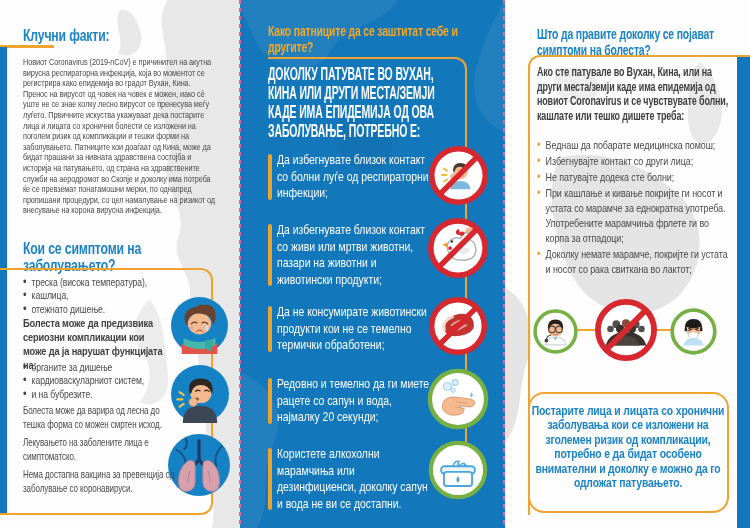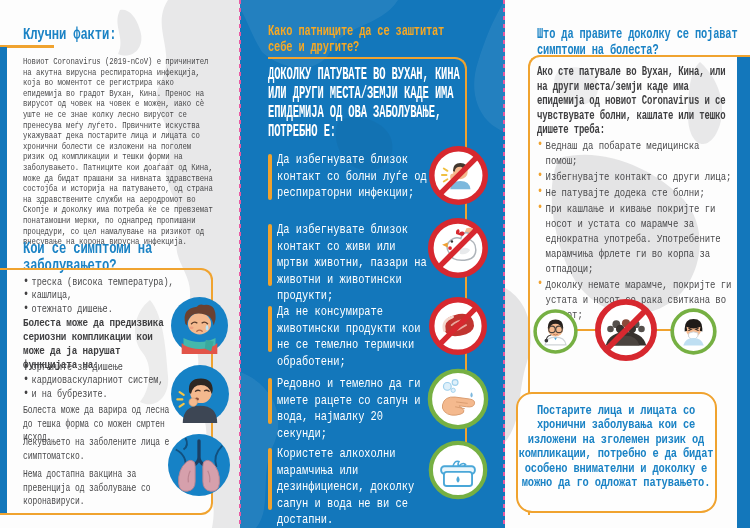--- a/index.html
+++ b/index.html
@@ -1,17 +1,17 @@
 <!DOCTYPE html>
 <html><head>
 <meta charset="utf-8">
 <style>
   html,body{margin:0;padding:0;background:#888;}
   .page{position:relative;width:750px;height:528px;background:#fdfdfd;overflow:hidden;
-        font-family:Liberation Mono, monospace;color:#4a4a4c;}
+        font-family:Liberation Sans, sans-serif;color:#4a4a4c;}
   .abs{position:absolute;}
   .sx60{transform:scaleX(.60);transform-origin:0 0;}
   .sx70{transform:scaleX(.70);transform-origin:0 0;}
   .sx74{transform:scaleX(.74);transform-origin:0 0;}
   .sx78{transform:scaleX(.78);transform-origin:0 0;}
   .sx80{transform:scaleX(.80);transform-origin:0 0;}
   .sxc80{transform:scaleX(.80);transform-origin:50% 0;}
   h1,h2,p,ul{margin:0;padding:0;}
   .hblue{color:#1b83c5;font-weight:bold;letter-spacing:-.2px;}
   .body-txt{color:#4a4a4c;letter-spacing:-.1px;}
@@ -229,17 +229,17 @@
 
   <svg class="abs" style="left:670px;top:308px;z-index:3;" width="47" height="47" viewBox="0 0 64 64">
     <circle cx="32" cy="32" r="29" fill="#fff" stroke="#76b043" stroke-width="5"></circle>
     <circle cx="32" cy="29" r="10.5" fill="#f4b98e"></circle>
     <path d="M20 28 q0 -13 12 -13 q12 0 12 13 l0 4 l-3.5 -1 l1 -5.5 q-9.5 4.5 -19 0 l1 5.5 l-3.5 1 z" fill="#1f1b18"></path>
     <path d="M25.5 27.5 l3.5 1.5 l-3.5 1.5 M38.5 27.5 l-3.5 1.5 l3.5 1.5" stroke="#3a2e28" stroke-width="1.5" fill="none" stroke-linecap="round"></path>
     <path d="M26 34 q6 -3 12 0 q1.5 5 -3 7.5 q-6.5 2 -9.5 -2 q-1 -3 0.5 -5.5 z" fill="#fff" stroke="#c9ced2" stroke-width="1.2"></path>
     <path d="M18 51 q3 -10 14 -10 q11 0 14 10 z" fill="#bfdff2"></path>
   </svg>
 
-  <div class="abs" style="left:516px;top:392px;width:201px;height:121px;background:#fefefe;border:2.5px solid #f0a32f;border-radius:16px;box-sizing:border-box;z-index:3;">
+  <div class="abs" style="left:528px;top:392px;width:201px;height:121px;background:#fefefe;border:2.5px solid #f0a32f;border-radius:16px;box-sizing:border-box;z-index:3;">
     <p class="abs sxc80" style="left:-27px;top:10px;width:250px;font-size:13px;line-height:14.4px;font-weight:bold;color:#1b83c5;text-align:center;letter-spacing:-.2px;">Постарите лица и лицата со хронични заболувања кои се изложени на зголемен ризик од компликации, потребно е да бидат особено внимателни и доколку е можно да го одложат патувањето.</p>
   </div>
 
 </div>
 
 </body></html>

